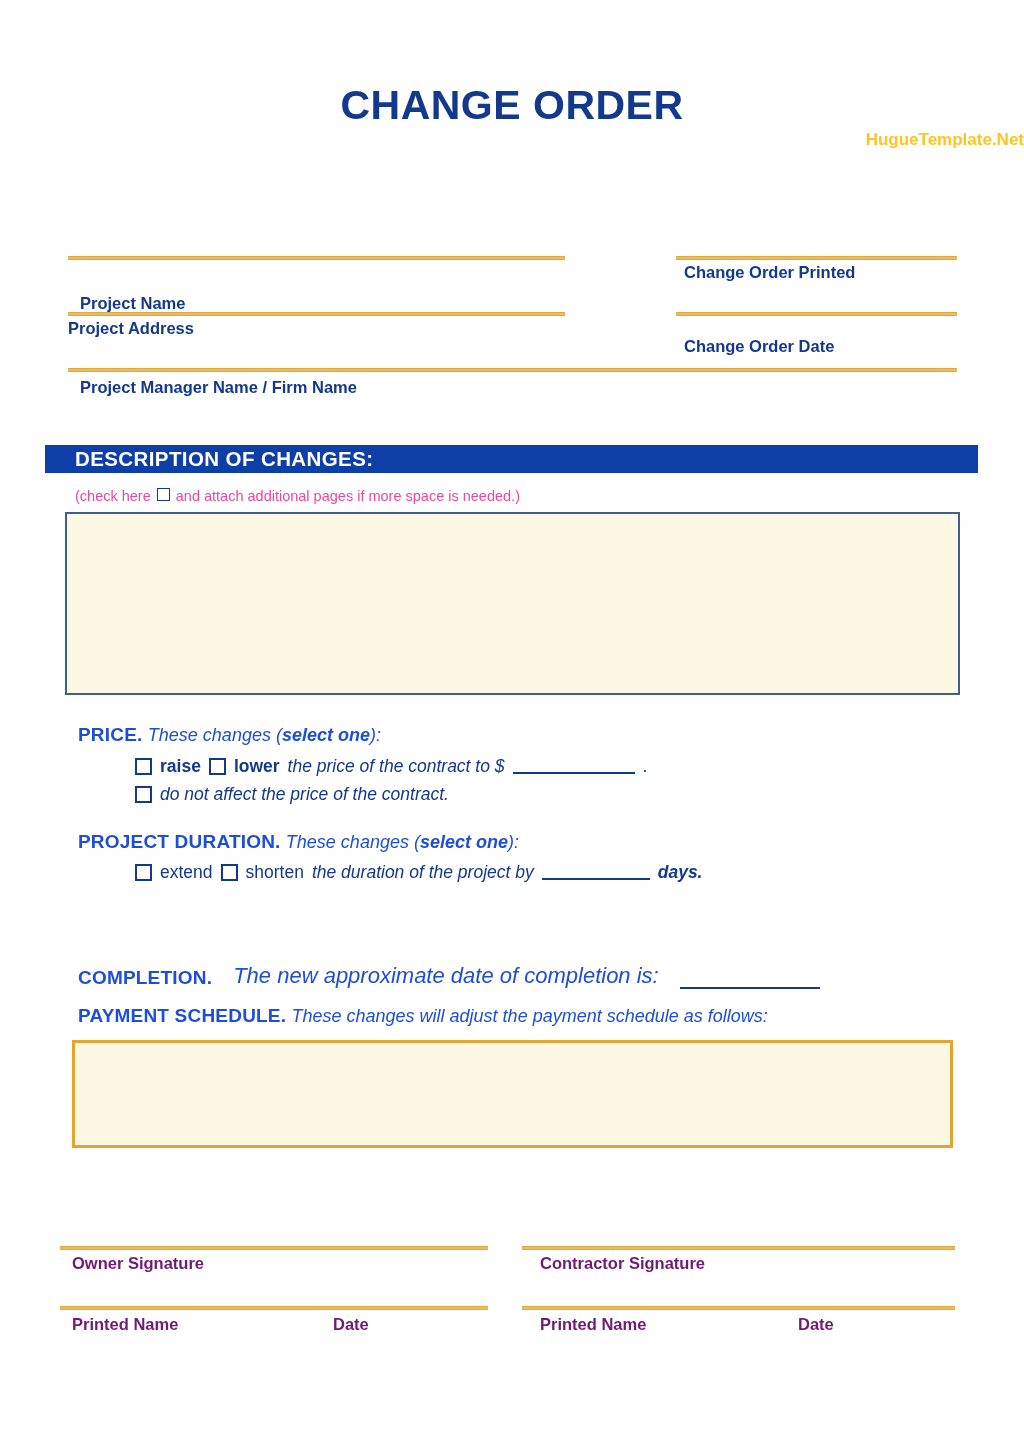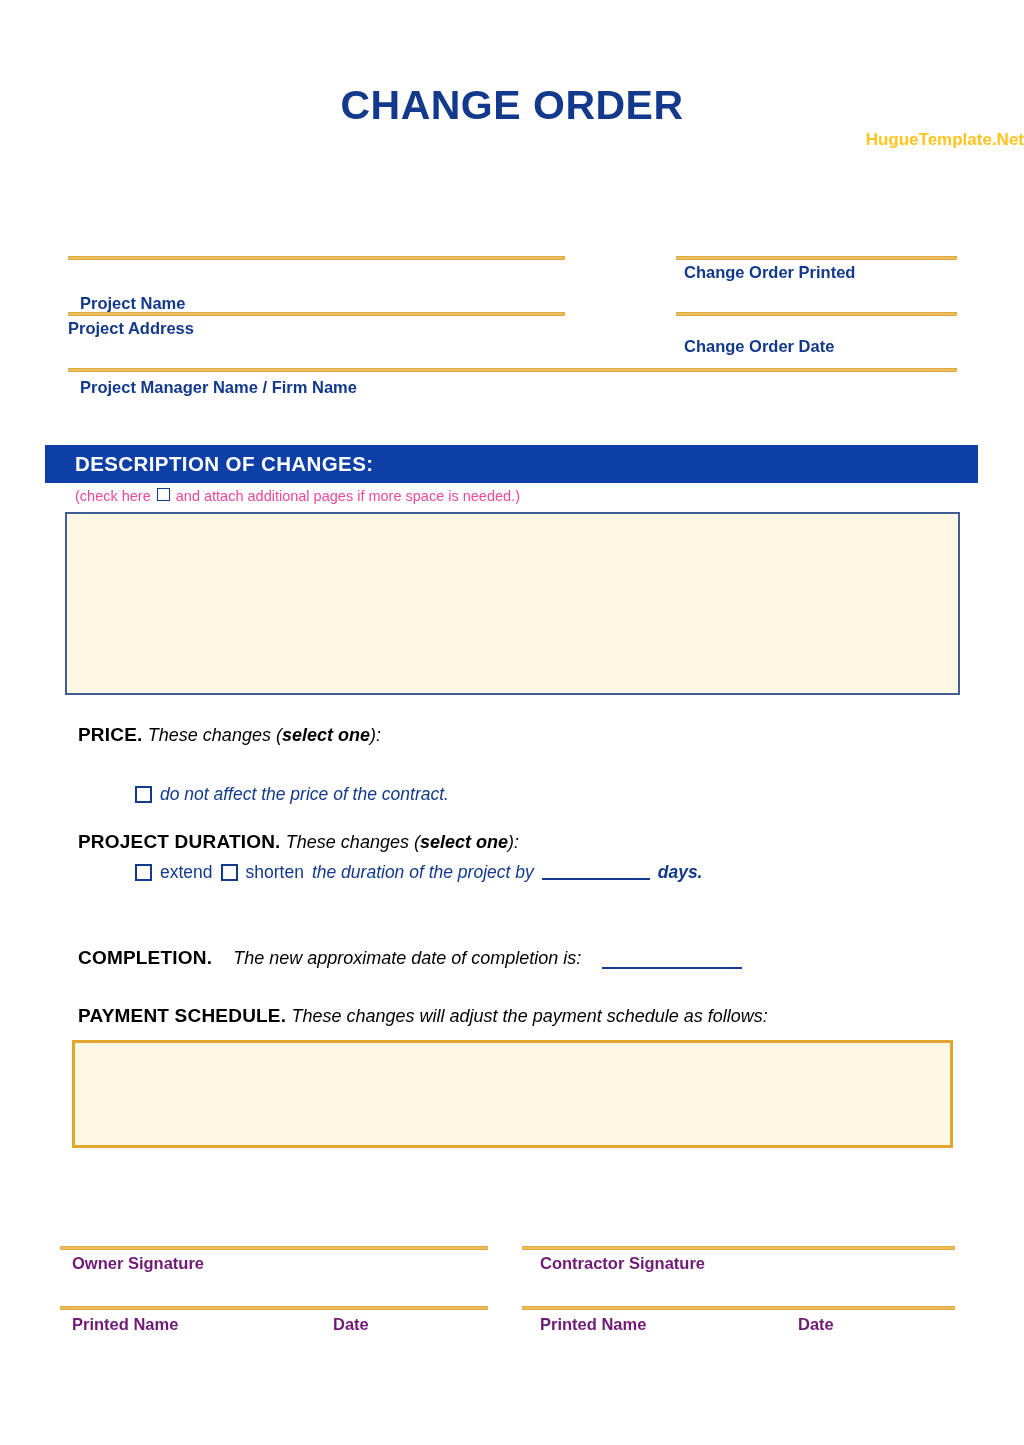--- a/index.html
+++ b/index.html
@@ -40,21 +40,21 @@
   .field-label {
     position: absolute;
     font-size: 16.5px;
     font-weight: bold;
     color: #12398c;
     white-space: nowrap;
   }
   .banner {
     position: absolute;
     left: 45px; top: 445px;
-    width: 933px; height: 38px;
+    width: 933px; height: 28px;
     background: #0e3fa6;
     display: flex;
     align-items: center;
     padding-left: 30px;
   }
   .banner-text {
     color: #ffffff;
     font-size: 20.5px;
     font-weight: bold;
     letter-spacing: 0.4px;
@@ -81,21 +81,21 @@
     position: absolute;
     left: 65px; top: 512px;
     width: 895px; height: 183px;
     background: #fdf8e4;
     border: 2px solid #3f5e94;
     cursor: text;
   }
   .section-heading {
     position: absolute;
     font-size: 19px;
-    color: #000000;
+    color: #1d4ed8;
     white-space: nowrap;
   }
   .section-heading .hb { font-weight: bold; letter-spacing: 0.2px; }
   .it { font-style: italic; }
   .bold { font-weight: bold; }
   .opt-row {
     position: absolute;
     display: flex;
     align-items: center;
     gap: 8px;
@@ -157,20 +157,29 @@
     <span class="checkbox small"></span>
     <span>and attach additional pages if more space is needed.)</span>
   </div>
 
   <div class="desc-box"></div>
 
   <div class="section-heading" style="left:78px; top:724px;">
     <span class="hb">PRICE.</span>
     <span class="it" style="font-size:18px;"> <span>These changes (</span><span class="bold">select one</span><span>):</span></span>
   </div>
+  <div class="opt-row" style="left:135px; top:756px;">
+    <span class="checkbox"></span>
+    <span class="bold">raise</span>
+    <span class="checkbox"></span>
+    <span class="bold">lower</span>
+    <span class="it">the price of the contract to $</span>
+    <span class="blank" style="width:122px;"></span>
+    <span>.</span>
+  </div>
   <div class="opt-row" style="left:135px; top:784px;">
     <span class="checkbox"></span>
     <span class="it">do not affect the price of the contract.</span>
   </div>
 
   <div class="section-heading" style="left:78px; top:831px;">
     <span class="hb">PROJECT DURATION.</span>
     <span class="it" style="font-size:18px;"> <span>These changes (</span><span class="bold">select one</span><span>):</span></span>
   </div>
   <div class="opt-row" style="left:135px; top:862px;">
@@ -178,21 +187,21 @@
     <span>extend</span>
     <span class="checkbox"></span>
     <span>shorten</span>
     <span class="it">the duration of the project by</span>
     <span class="blank" style="width:108px;"></span>
     <span class="bold it">days.</span>
   </div>
 
   <div class="section-heading" style="left:78px; top:947px; display:flex; align-items:flex-end; gap:21px;">
     <span class="hb">COMPLETION.</span>
-    <span class="it" style="font-size:18px;">The new approximate date of completion is:</span>
+    <span class="it" style="font-size:22px;margin-top:16px;">The new approximate date of completion is:</span>
     <span class="blank" style="width:140px;"></span>
   </div>
 
   <div class="section-heading" style="left:78px; top:1005px;">
     <span class="hb">PAYMENT SCHEDULE.</span>
     <span class="it" style="font-size:18px;">These changes will adjust the payment schedule as follows:</span>
   </div>
   <div class="pay-box"></div>
 
   <div class="gold-line" style="left:60px; top:1246px; width:428px;"></div>

